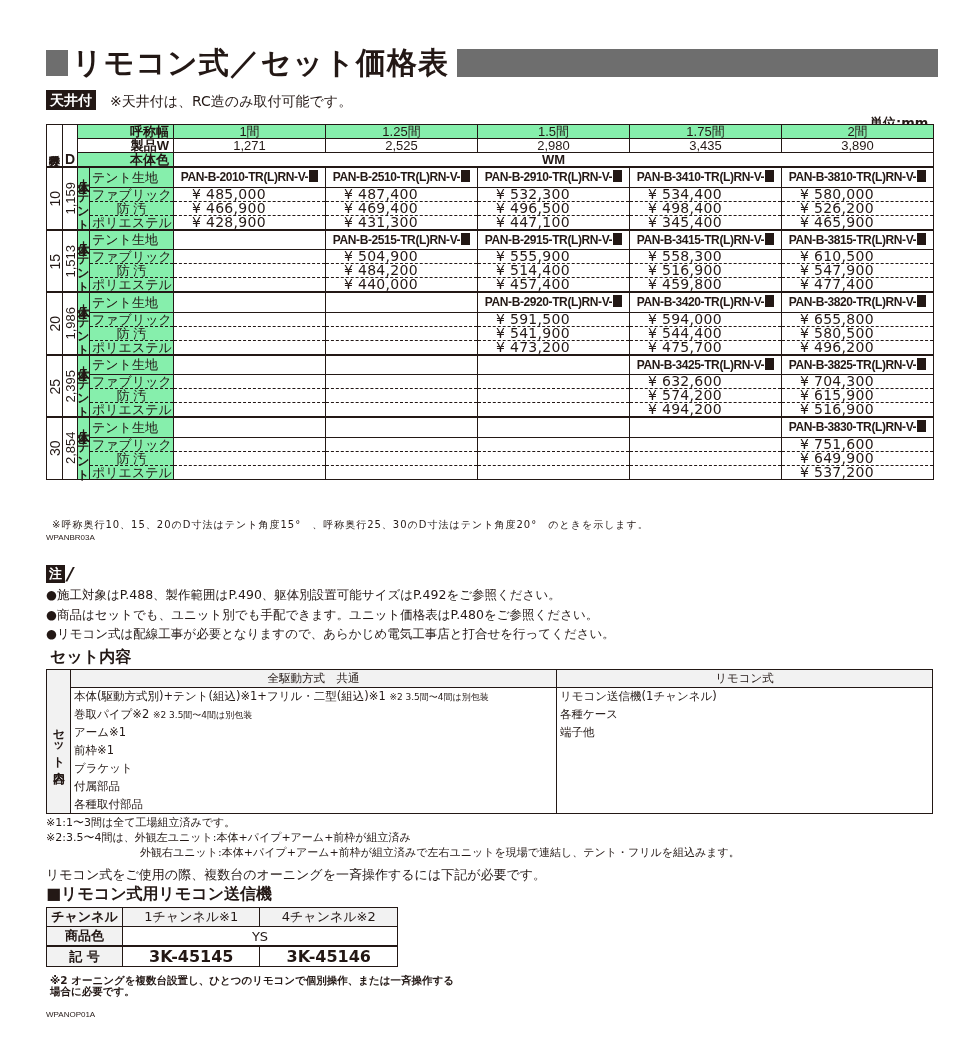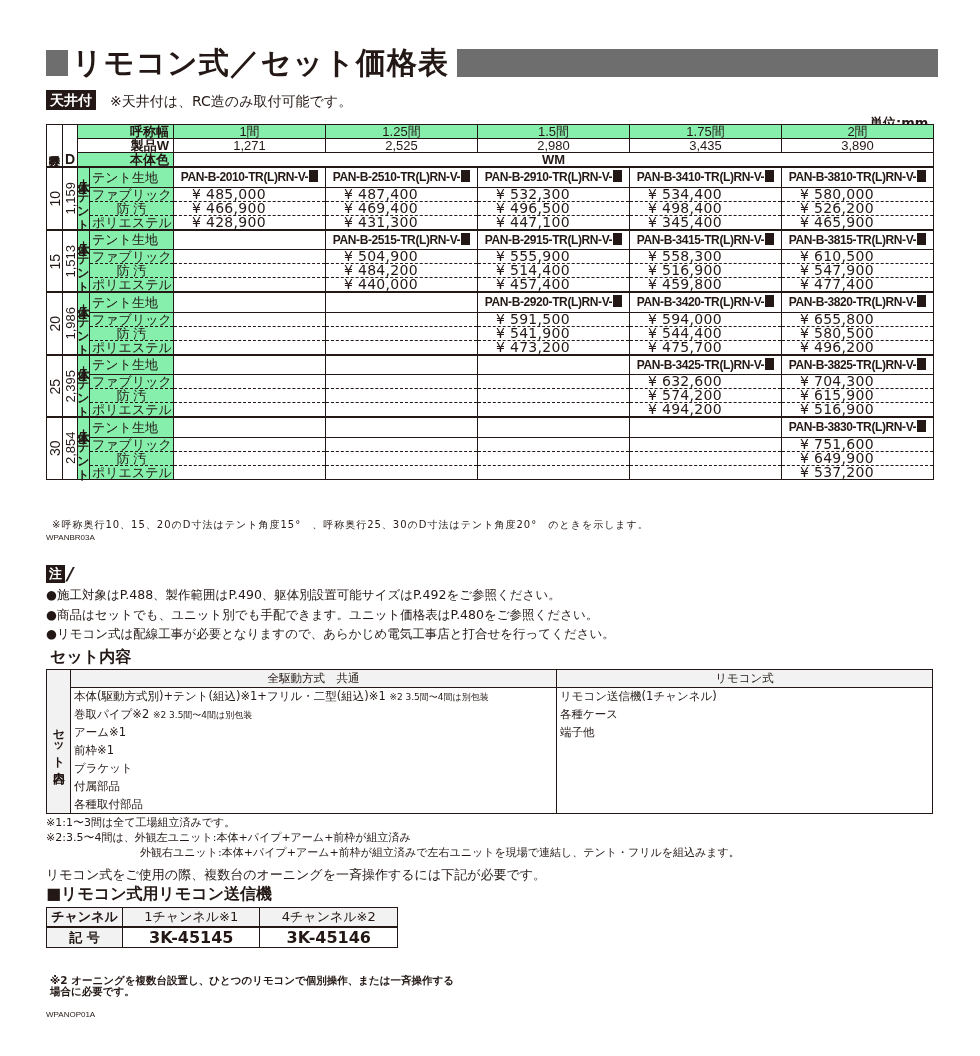--- a/index.html
+++ b/index.html
@@ -330,20 +330,24 @@
       <col style="width:76px">
       <col style="width:138px">
       <col style="width:138px">
     </colgroup>
   <tbody>
       <tr>
     <td class="g">チャンネル</td>
     <td class="g" style="font-weight:normal">1チャンネル※1</td>
     <td class="g" style="font-weight:normal">4チャンネル※2</td>
   </tr>
+  <tr>
+    <td class="g">商品色</td>
+    <td colspan="2">YS</td>
+  </tr>
   <tr style="border-top:2px solid #231815">
     <td class="g">記 号</td>
     <td class="b">3K-45145</td>
     <td class="b">3K-45146</td>
   </tr>
 </tbody>
   </table>
 <div class="abs ch-notes">
   <div>※2 オーニングを複数台設置し、ひとつのリモコンで個別操作、または一斉操作する</div>
   <div>場合に必要です。</div>

